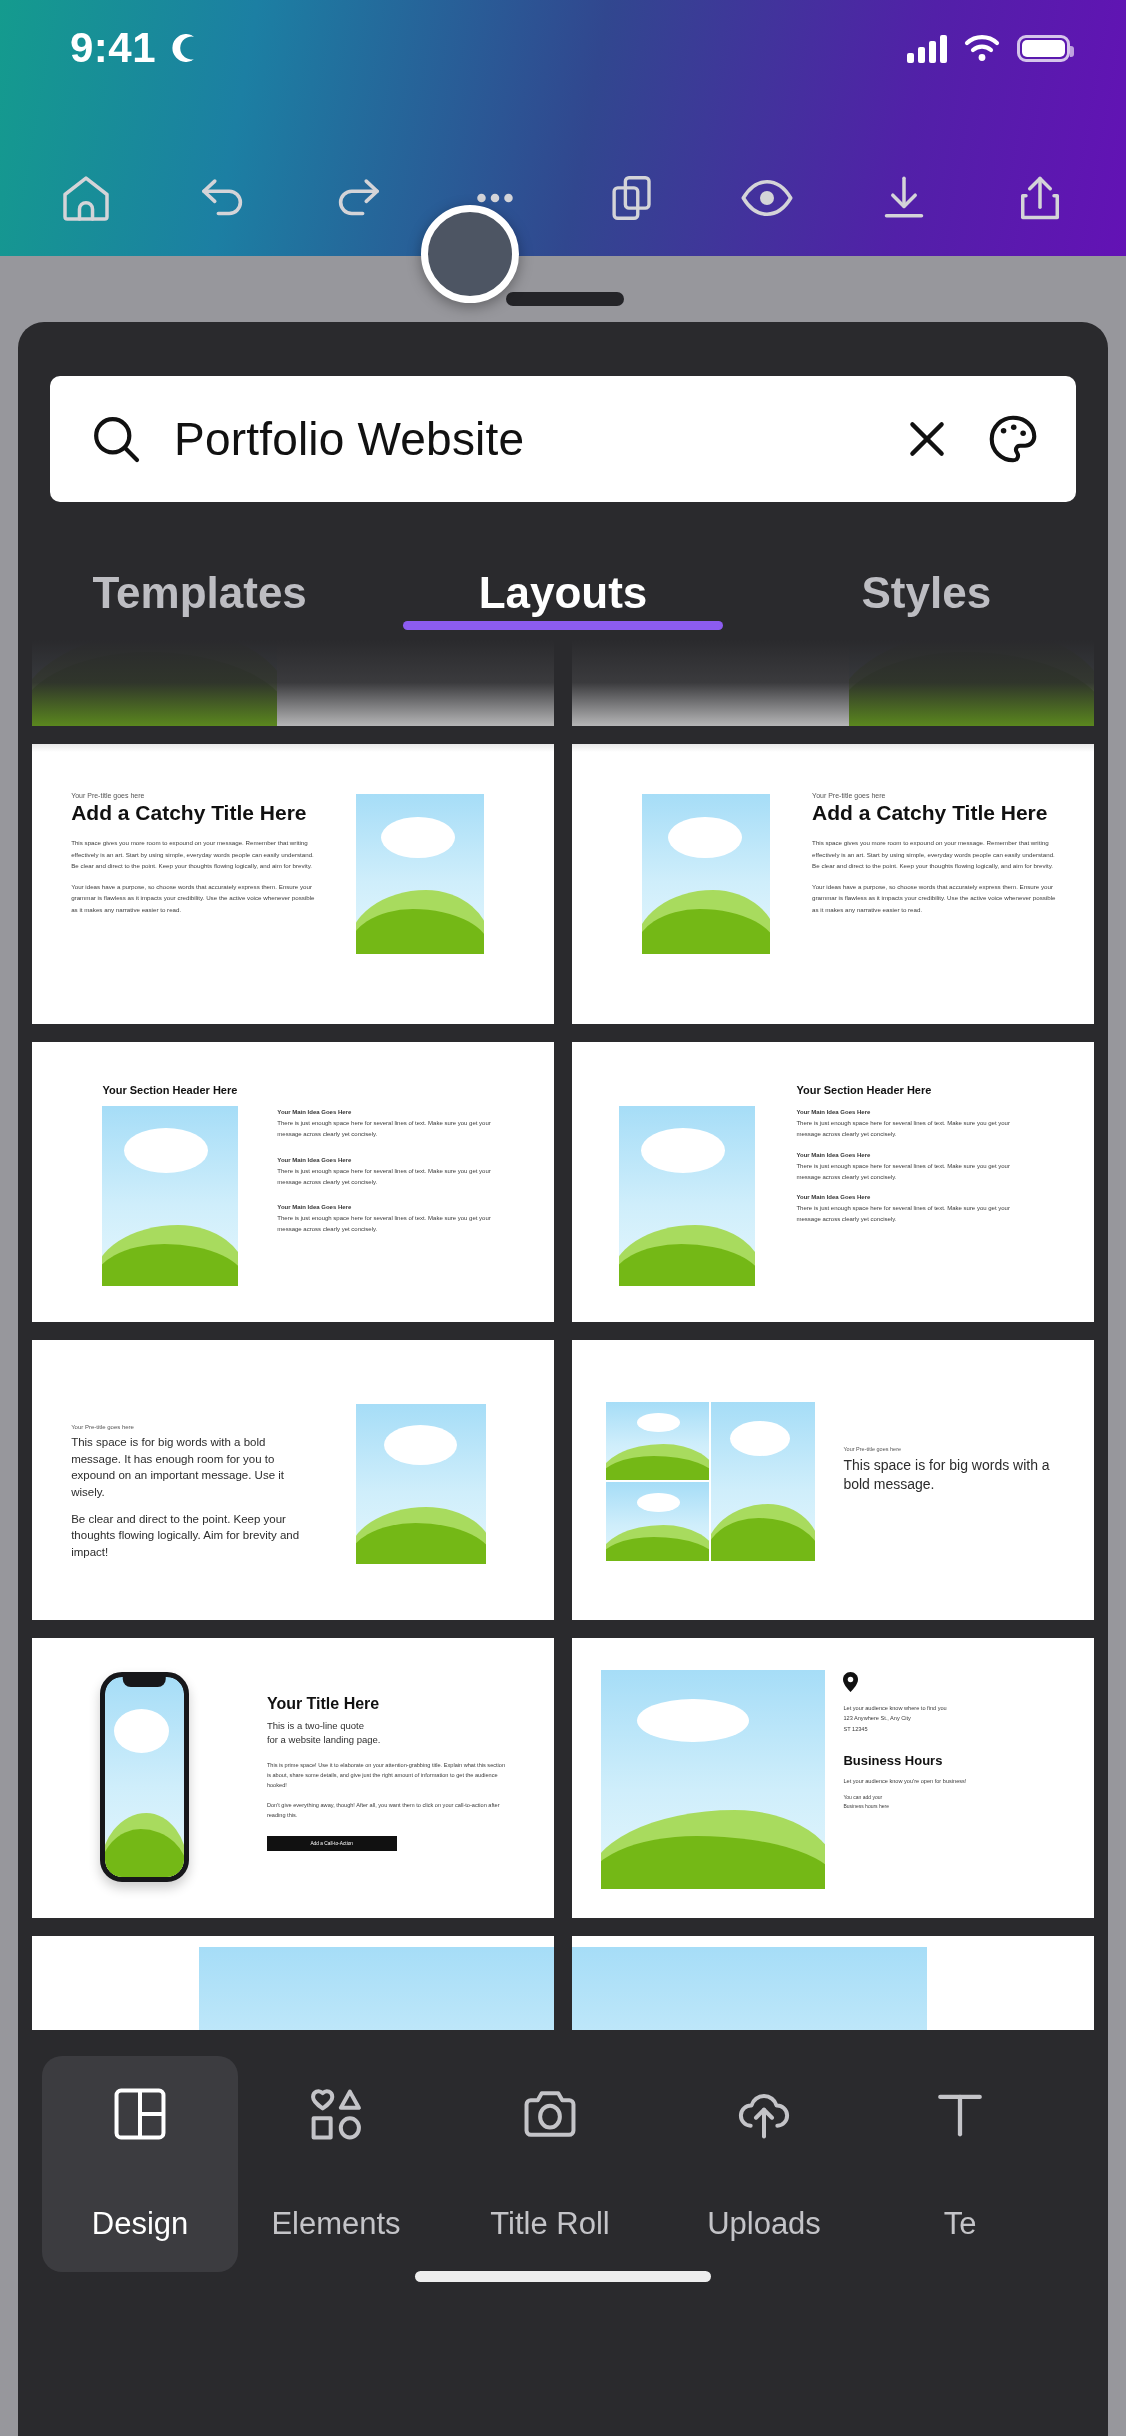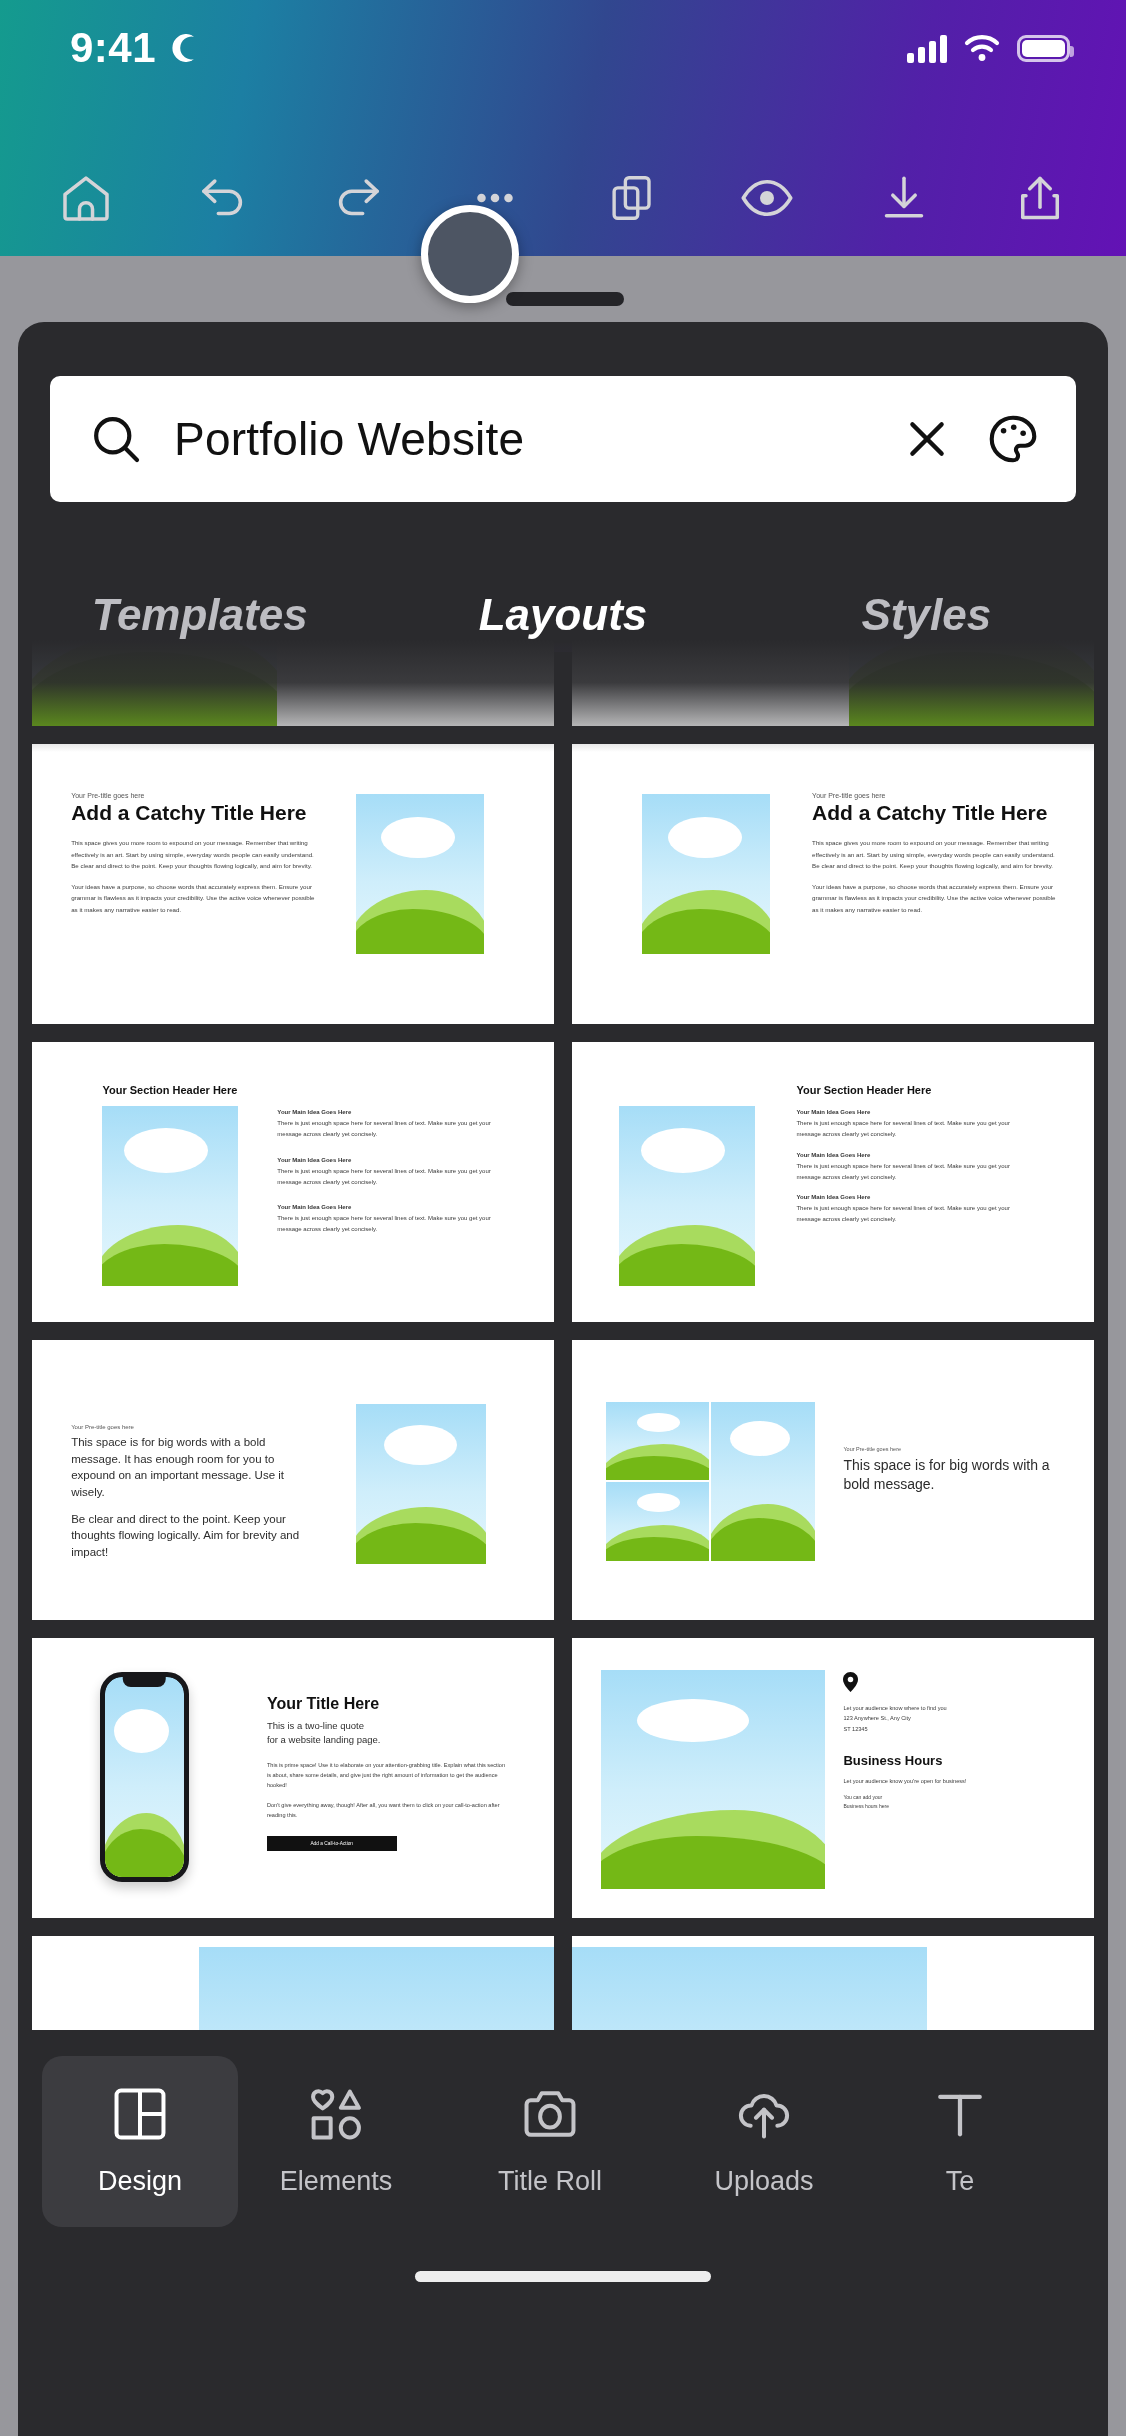--- a/index.html
+++ b/index.html
@@ -76,21 +76,21 @@
   .searchbar{
     width:100%; height:100%; background:#fff; border-radius:10px;
     display:flex; align-items:center; padding:0 34px 0 38px; gap:30px;
   }
   .search-text{ flex:1; font-size:46px; color:#111; letter-spacing:.2px; }
   .sicon{ flex:none; display:flex; align-items:center; justify-content:center; }
 
   
   .tabs{
     position:absolute; left:0; top:218px; width:1090px; height:100px;
-    display:flex; align-items:flex-end;font-style:italic;
+    display:flex; align-items:center;
   }
   .tab{
     flex:1; text-align:center; font-size:44px; font-weight:bold;
     color:#bdbdc2; padding-top:6px; position:relative;
   }
   .tab.active{ color:#fff; }
   .tab .ul{
     position:absolute; left:50%; transform:translateX(-50%);
     bottom:-12px; width:320px; height:9px; background:#8c5cf0; border-radius:5px;
   }
@@ -145,21 +145,21 @@
   .bottomnav{
     position:absolute; left:0; top:1716px; width:1090px; height:270px;
     background:#2a2a2d;
   }
   .navrow{ display:flex; align-items:flex-start; padding:18px 0 0 24px; }
   .navitem{
     width:196px; display:flex; flex-direction:column; align-items:center;
     gap:20px; padding:26px 0 30px; border-radius:20px; flex:none;
   }
   .navitem.active{ background:#3c3c40; }
-  .navitem .nlabel{ font-size:27px; color:#c4c4c8; }
+  .navitem .nlabel{ font-size:31px; color:#c4c4c8;margin-top:40px; }
   .navitem.active .nlabel{ color:#fff; }
 
   .homeindicator{
     position:absolute; left:50%; transform:translateX(-50%); bottom:26px;
     width:296px; height:11px; background:#fff; border-radius:6px; opacity:.92;
   }
 </style>
 </head>
 <body>
 

